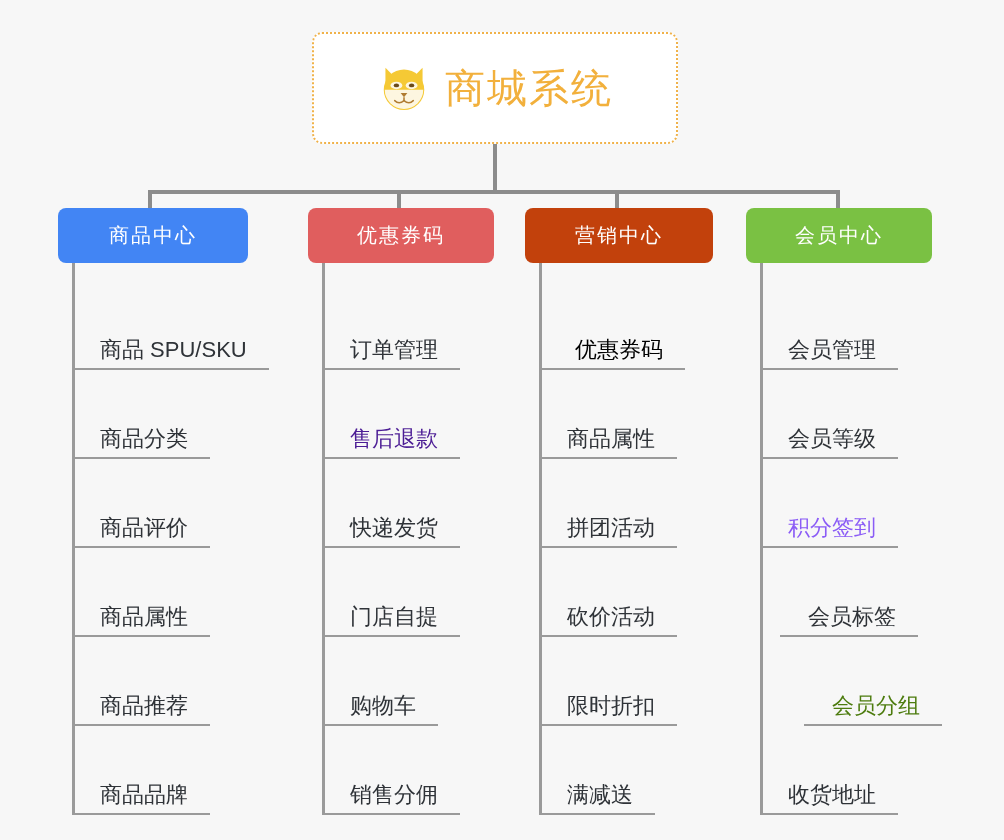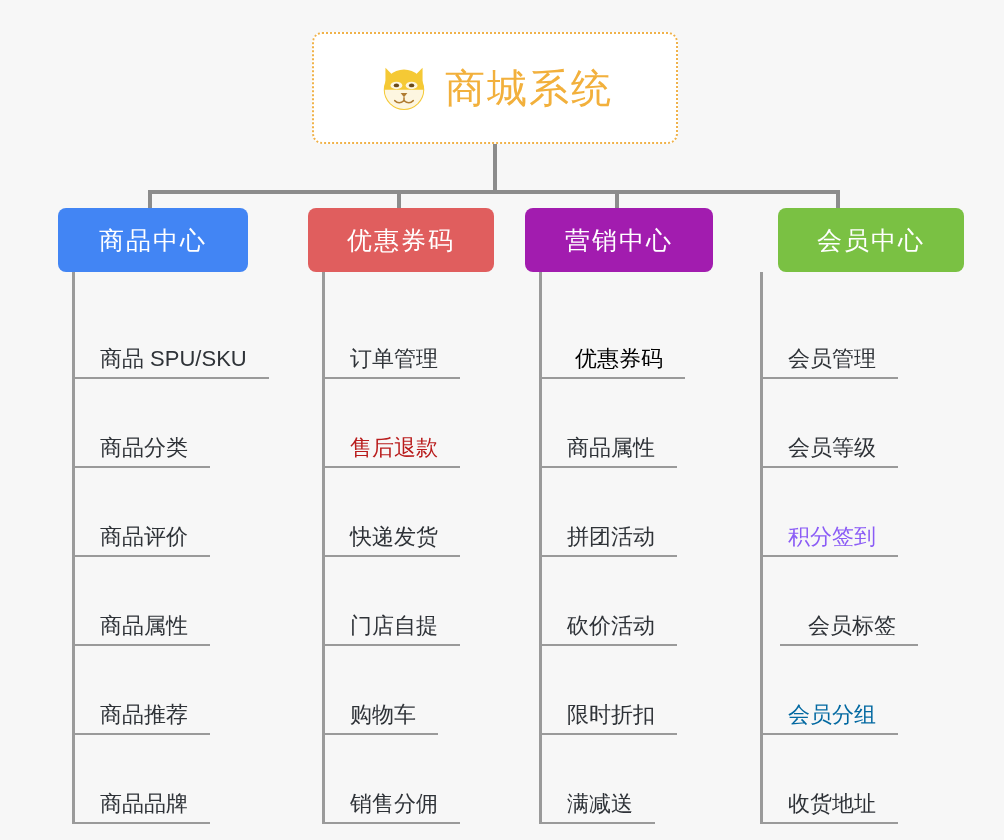--- a/index.html
+++ b/index.html
@@ -58,33 +58,33 @@
   .column {
     position: absolute;
     top: 208px;
   }
   .column.col0 { left: 58px;  }
   .column.col1 { left: 308px; }
   .column.col2 { left: 525px; }
   .column.col3 { left: 746px; }
 
   .cat-box {
-    height: 64px;
+    height: 55px;
     border-radius: 8px;
     display: flex;
     align-items: center;
     justify-content: center;
     color: #ffffff;
-    font-size: 25px;
+    font-size: 20px;
     letter-spacing: 2px;
   }
   .col0 .cat-box { width: 190px; }
   .col1 .cat-box { width: 186px; }
   .col2 .cat-box { width: 188px; }
-  .col3 .cat-box { width: 186px; margin-left: 32px; }
+  .col3 .cat-box { width: 186px; }
 
   
   .branch {
     position: relative;
     margin-top: 0;
     padding-top: 18px;
   }
   .spine {
     position: absolute;
     left: 14px;
@@ -172,39 +172,39 @@
   <div class="column col1">
     <div class="cat-box" style="background: rgb(224, 94, 94);">
       <span>优惠券码</span>
     </div>
     <div class="branch">
       <div class="spine" style="background: rgb(154, 154, 154);"></div>
       <div class="leaf">
           <span class="leaf-inner" style="border-bottom-color: rgb(154, 154, 154); color: rgb(47, 51, 56);">订单管理</span>
         </div>
       <div class="leaf">
-          <span class="leaf-inner" style="border-bottom-color: rgb(154, 154, 154); color: #b91c1c; text-align: center;">售后退款</span>
+          <span class="leaf-inner" style="border-bottom-color: rgb(154, 154, 154); color: #4c1d95; text-align: center;">售后退款</span>
         </div>
       <div class="leaf">
           <span class="leaf-inner" style="border-bottom-color: rgb(154, 154, 154); color: rgb(47, 51, 56);">快递发货</span>
         </div>
       <div class="leaf">
           <span class="leaf-inner" style="border-bottom-color: rgb(154, 154, 154); color: rgb(47, 51, 56);">门店自提</span>
         </div>
       <div class="leaf">
           <span class="leaf-inner" style="border-bottom-color: rgb(154, 154, 154); color: rgb(47, 51, 56);">购物车</span>
         </div>
       <div class="leaf">
           <span class="leaf-inner" style="border-bottom-color: rgb(154, 154, 154); color: rgb(47, 51, 56);">销售分佣</span>
         </div>
     </div>
   </div>
 
   <div class="column col2">
-    <div class="cat-box" style="background: #a21caf;">
+    <div class="cat-box" style="background: #c2410c;">
       <span>营销中心</span>
     </div>
     <div class="branch">
       <div class="spine" style="background: rgb(154, 154, 154);"></div>
       <div class="leaf">
           <span class="leaf-inner" style="border-bottom-color: rgb(154, 154, 154); color: #000000; padding-left: 36px;">优惠券码</span>
         </div>
       <div class="leaf">
           <span class="leaf-inner" style="border-bottom-color: rgb(154, 154, 154); color: rgb(47, 51, 56);">商品属性</span>
         </div>
@@ -235,21 +235,21 @@
       <div class="leaf">
           <span class="leaf-inner" style="border-bottom-color: rgb(154, 154, 154); color: rgb(47, 51, 56);">会员等级</span>
         </div>
       <div class="leaf">
           <span class="leaf-inner" style="border-bottom-color: rgb(154, 154, 154); color: #8b5cf6; margin-top: 28px;">积分签到</span>
         </div>
       <div class="leaf">
           <span class="leaf-inner" style="border-bottom-color: rgb(154, 154, 154); color: rgb(47, 51, 56); margin-left: 20px;">会员标签</span>
         </div>
       <div class="leaf">
-          <span class="leaf-inner" style="border-bottom-color: rgb(154, 154, 154); color: #0369a1;">会员分组</span>
+          <span class="leaf-inner" style="border-bottom-color: rgb(154, 154, 154); color: #4d7c0f; margin-left: 44px;">会员分组</span>
         </div>
       <div class="leaf">
           <span class="leaf-inner" style="border-bottom-color: rgb(154, 154, 154); color: rgb(47, 51, 56);">收货地址</span>
         </div>
     </div>
   </div>
 
 </div>
 
 </body></html>

